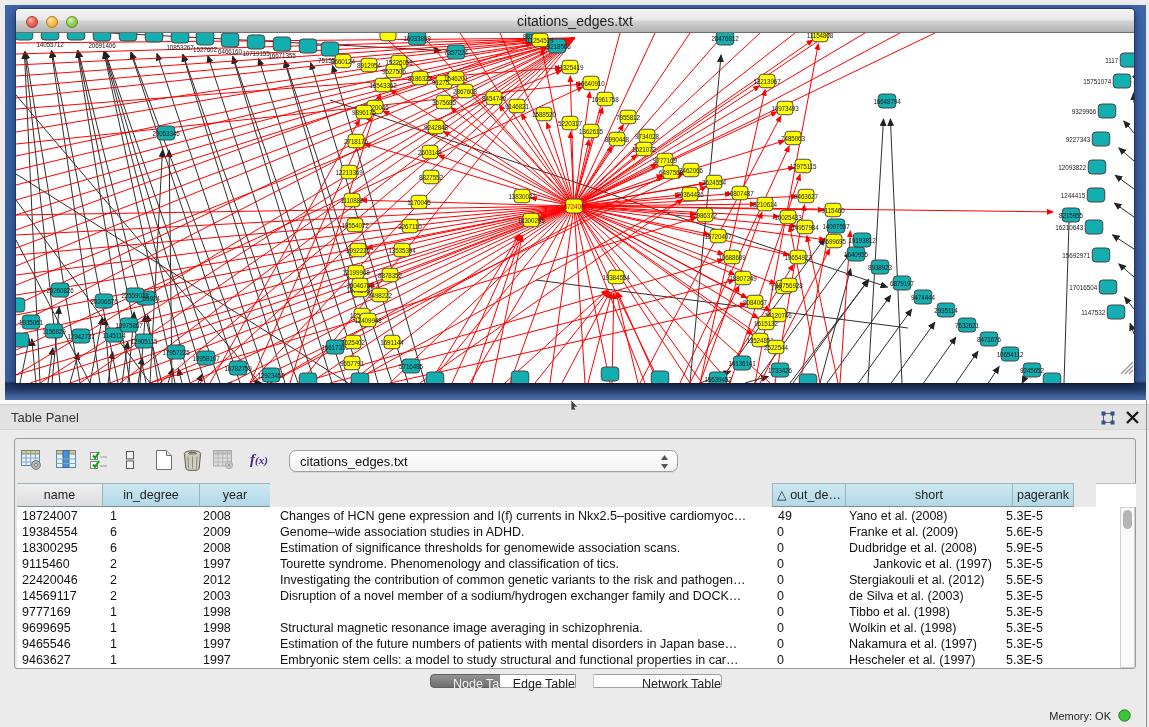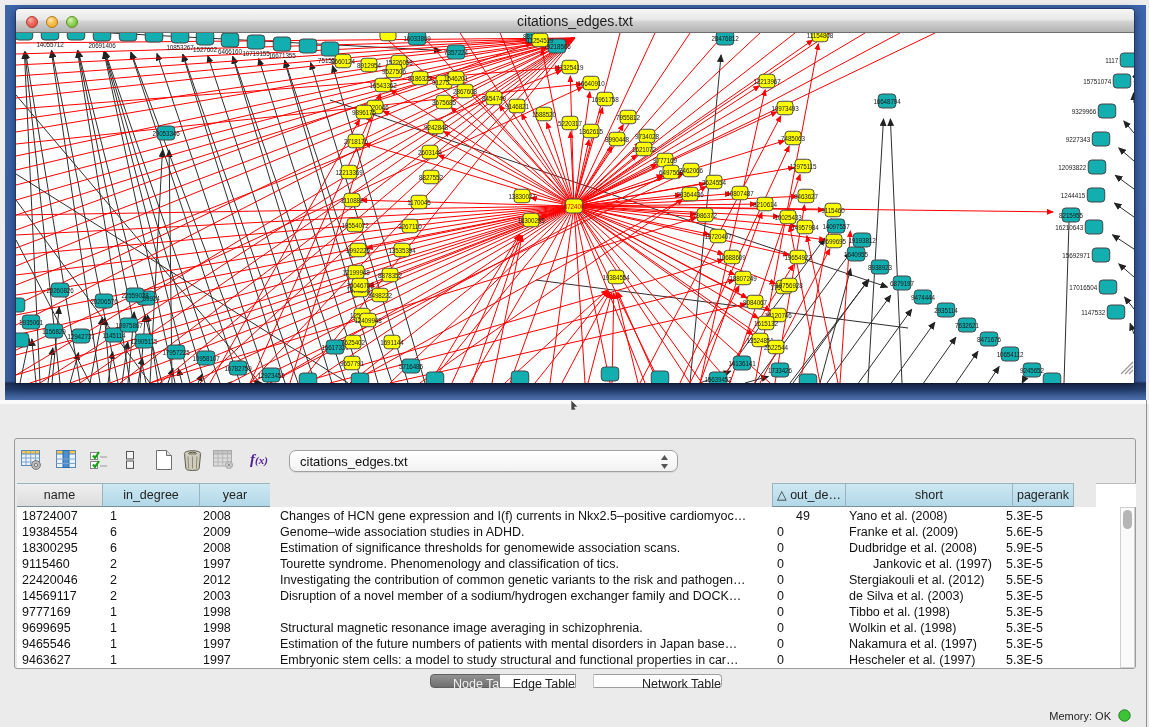--- a/index.html
+++ b/index.html
@@ -589,20 +589,33 @@
         <text x="574" y="208.5" font-size="6.3" fill="#cc0000" text-anchor="middle" letter-spacing="-0.1">18724007</text>
 <g stroke="#9a9a9a" stroke-width="1.2">
           <line x1="1121" y1="374" x2="1133" y2="362"></line>
           <line x1="1125" y1="374" x2="1133" y2="366"></line>
           <line x1="1129" y1="374" x2="1133" y2="370"></line>
         </g>
 </g>
     </svg>
 <div id="panelbody"></div>
 <div style="position:absolute;left:0;top:400px;width:1149px;height:4px;background:#fafafa;"></div>
+<div id="tp-head">
+ <div class="t">Table Panel</div>
+ <svg width="14" height="14" style="position:absolute;left:1101px;top:6px;">
+   <rect x="2.5" y="2.5" width="9" height="9" fill="none" stroke="#666" stroke-width="1"></rect>
+   <rect x="0.5" y="0.5" width="4" height="4" fill="#334f8d"></rect>
+        <rect x="9.5" y="0.5" width="4" height="4" fill="#334f8d"></rect>
+   <rect x="0.5" y="9.5" width="4" height="4" fill="#334f8d"></rect>
+        <rect x="9.5" y="9.5" width="4" height="4" fill="#334f8d"></rect>
+ </svg>
+ <svg width="15" height="15" style="position:absolute;left:1125px;top:5px;">
+   <path d="M2,2 L13,13 M13,2 L2,13" stroke="#1a1a1a" stroke-width="2.4"></path>
+ </svg>
+</div>
 <svg width="10" height="12" style="position:absolute;left:570px;top:399px;">
  <path d="M1,11 L1,1 L8,8 L4.5,8 L6,11 z" fill="#444" stroke="#eee" stroke-width="0.7"></path>
 </svg>
 <div id="container"></div>
 
 <svg class="icon" width="21" height="20" style="left:21px;">
  <rect x="0.5" y="0.5" width="18" height="15" fill="#eaf2fb" stroke="#5b87b5"></rect>
  <rect x="0.5" y="0.5" width="18" height="3.5" fill="#f7c64a" stroke="#5b87b5"></rect>
  <path d="M0.5,8 h18 M0.5,12 h18 M5,0.5 v15 M9.7,0.5 v15 M14.4,0.5 v15" stroke="#7ea4c8" fill="none"></path>
  <circle cx="15" cy="15" r="4.4" fill="#b9b9b9" stroke="#777"></circle>
@@ -661,21 +674,21 @@
  <div class="hc" style="left:828px;width:167px;">short</div>
  <div class="hc" style="left:995px;width:62px;border-right:1px solid #9ab4be;">pagerank</div>
  <div style="position:absolute;left:1079px;top:0;width:40px;height:24px;background:#fff;border-top:1px solid #bbb;"></div>
 </div>
 <div id="tbody"></div>
 <div class="trow" style="top:508px;">
       <span style="left:22px;">18724007</span>
       <span style="left:110px;">1</span>
       <span style="left:203px;">2008</span>
       <span style="left:280px;">Changes of HCN gene expression and I(f) currents in Nkx2.5–positive cardiomyoc…</span>
-      <span style="left:796px;">49</span>
+      <span style="left:778px;">49</span>
       <span style="left:849px;">Yano et al. (2008)</span>
       <span style="left:1006px;">5.3E-5</span>
     </div>
 <div class="trow" style="top:524px;">
       <span style="left:22px;">19384554</span>
       <span style="left:110px;">6</span>
       <span style="left:203px;">2009</span>
       <span style="left:280px;">Genome–wide association studies in ADHD.</span>
       <span style="left:777px;">0</span>
       <span style="left:849px;">Franke et al. (2009)</span>

